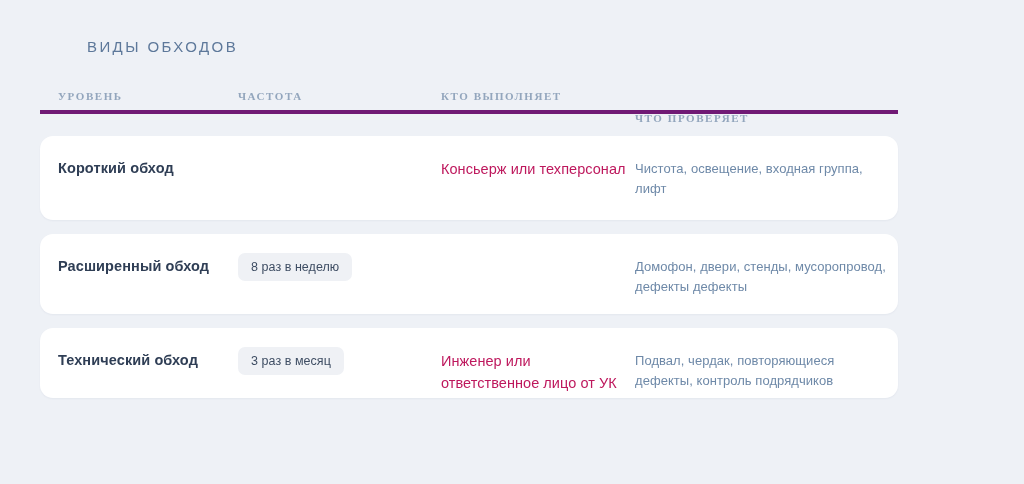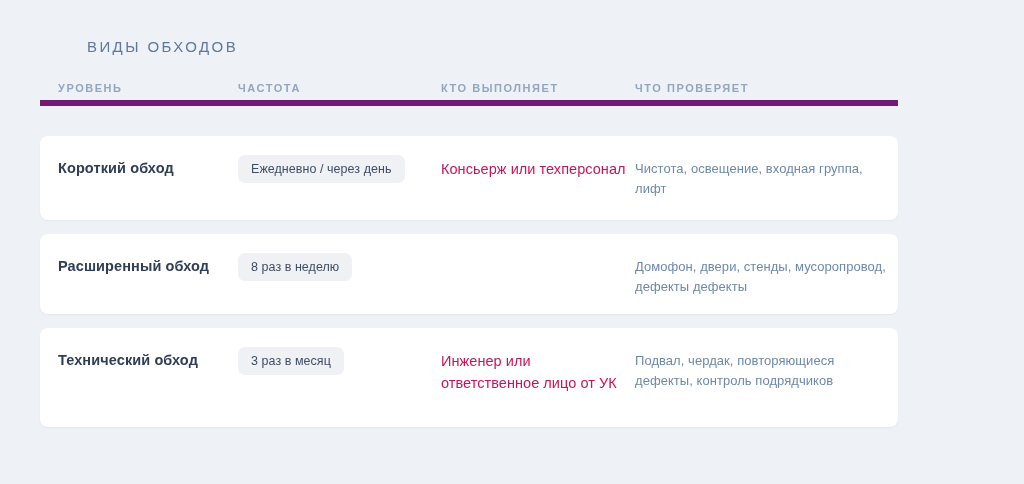--- a/index.html
+++ b/index.html
@@ -31,61 +31,62 @@
     letter-spacing: 2.4px;
     color: #5d789a;
     text-transform: uppercase;
     white-space: nowrap;
     margin-left: 45px;
   }
 
   .table-head {
     position: absolute;
     left: 40px;
-    top: 80px;
+    top: 88px;
     width: 858px;
     height: 26px;
-    border-bottom: 6px solid #701a75;
+    border-bottom: 4px solid #701a75;
     box-sizing: border-box;
+    font-family: Liberation Serif, serif;
   }
 
   .col-head {
     position: absolute;
     top: 2px;
     font-size: 11px;
     font-weight: 700;
     letter-spacing: 1.55px;
     color: #93a6bd;
     text-transform: uppercase;
     white-space: nowrap;
   }
   .col-head.c1 { left: 18px; }
   .col-head.c2 { left: 198px; }
   .col-head.c3 { left: 401px; }
-  .col-head.c4 { left: 595px; }
+  .col-head.c4 { left: 595px; margin-top: 22px; }
 
   .rows {
     position: absolute;
     left: 40px;
     top: 136px;
     width: 858px;
   }
 
   .row-card {
     position: relative;
     background: #ffffff;
-    border-radius: 8px;
+    border-radius: 13px;
     box-shadow: 0 1px 2px rgba(40, 60, 90, 0.05);
     margin-bottom: 14px;
     box-sizing: border-box;
     padding: 0;
   }
   .row-card.r1 { height: 84px; }
   .row-card.r2 { height: 80px; }
-  .row-card.r3 { height: 99px; text-decoration: underline; }
+  .row-card.r3 { height: 70px; text-decoration: underline; }
   .row-card:last-child { margin-bottom: 0; }
 
   .cell {
     position: absolute;
     top: 22px;
     box-sizing: border-box;
   }
   .cell.c1 { left: 18px;  width: 172px; }
   .cell.c2 { left: 198px; width: 196px; }
   .cell.c3 { left: 401px; width: 190px; }
@@ -142,23 +143,20 @@
     <div class="col-head c3">Кто выполняет</div>
     <div class="col-head c4">Что проверяет</div>
   </div>
 
   <div class="rows">
 
     <div class="row-card r1">
       <div class="cell c1">
         <span class="level-text">Короткий обход</span>
       </div>
-      <div class="cell c2">
-        <span class="badge">Ежедневно / через день</span>
-      </div>
       <div class="cell c3">
         <span class="who-text">Консьерж или техперсонал</span>
       </div>
       <div class="cell c4">
         <span class="what-text">Чистота, освещение, входная группа, лифт</span>
       </div>
     </div>
 
     <div class="row-card r2">
       <div class="cell c1">

